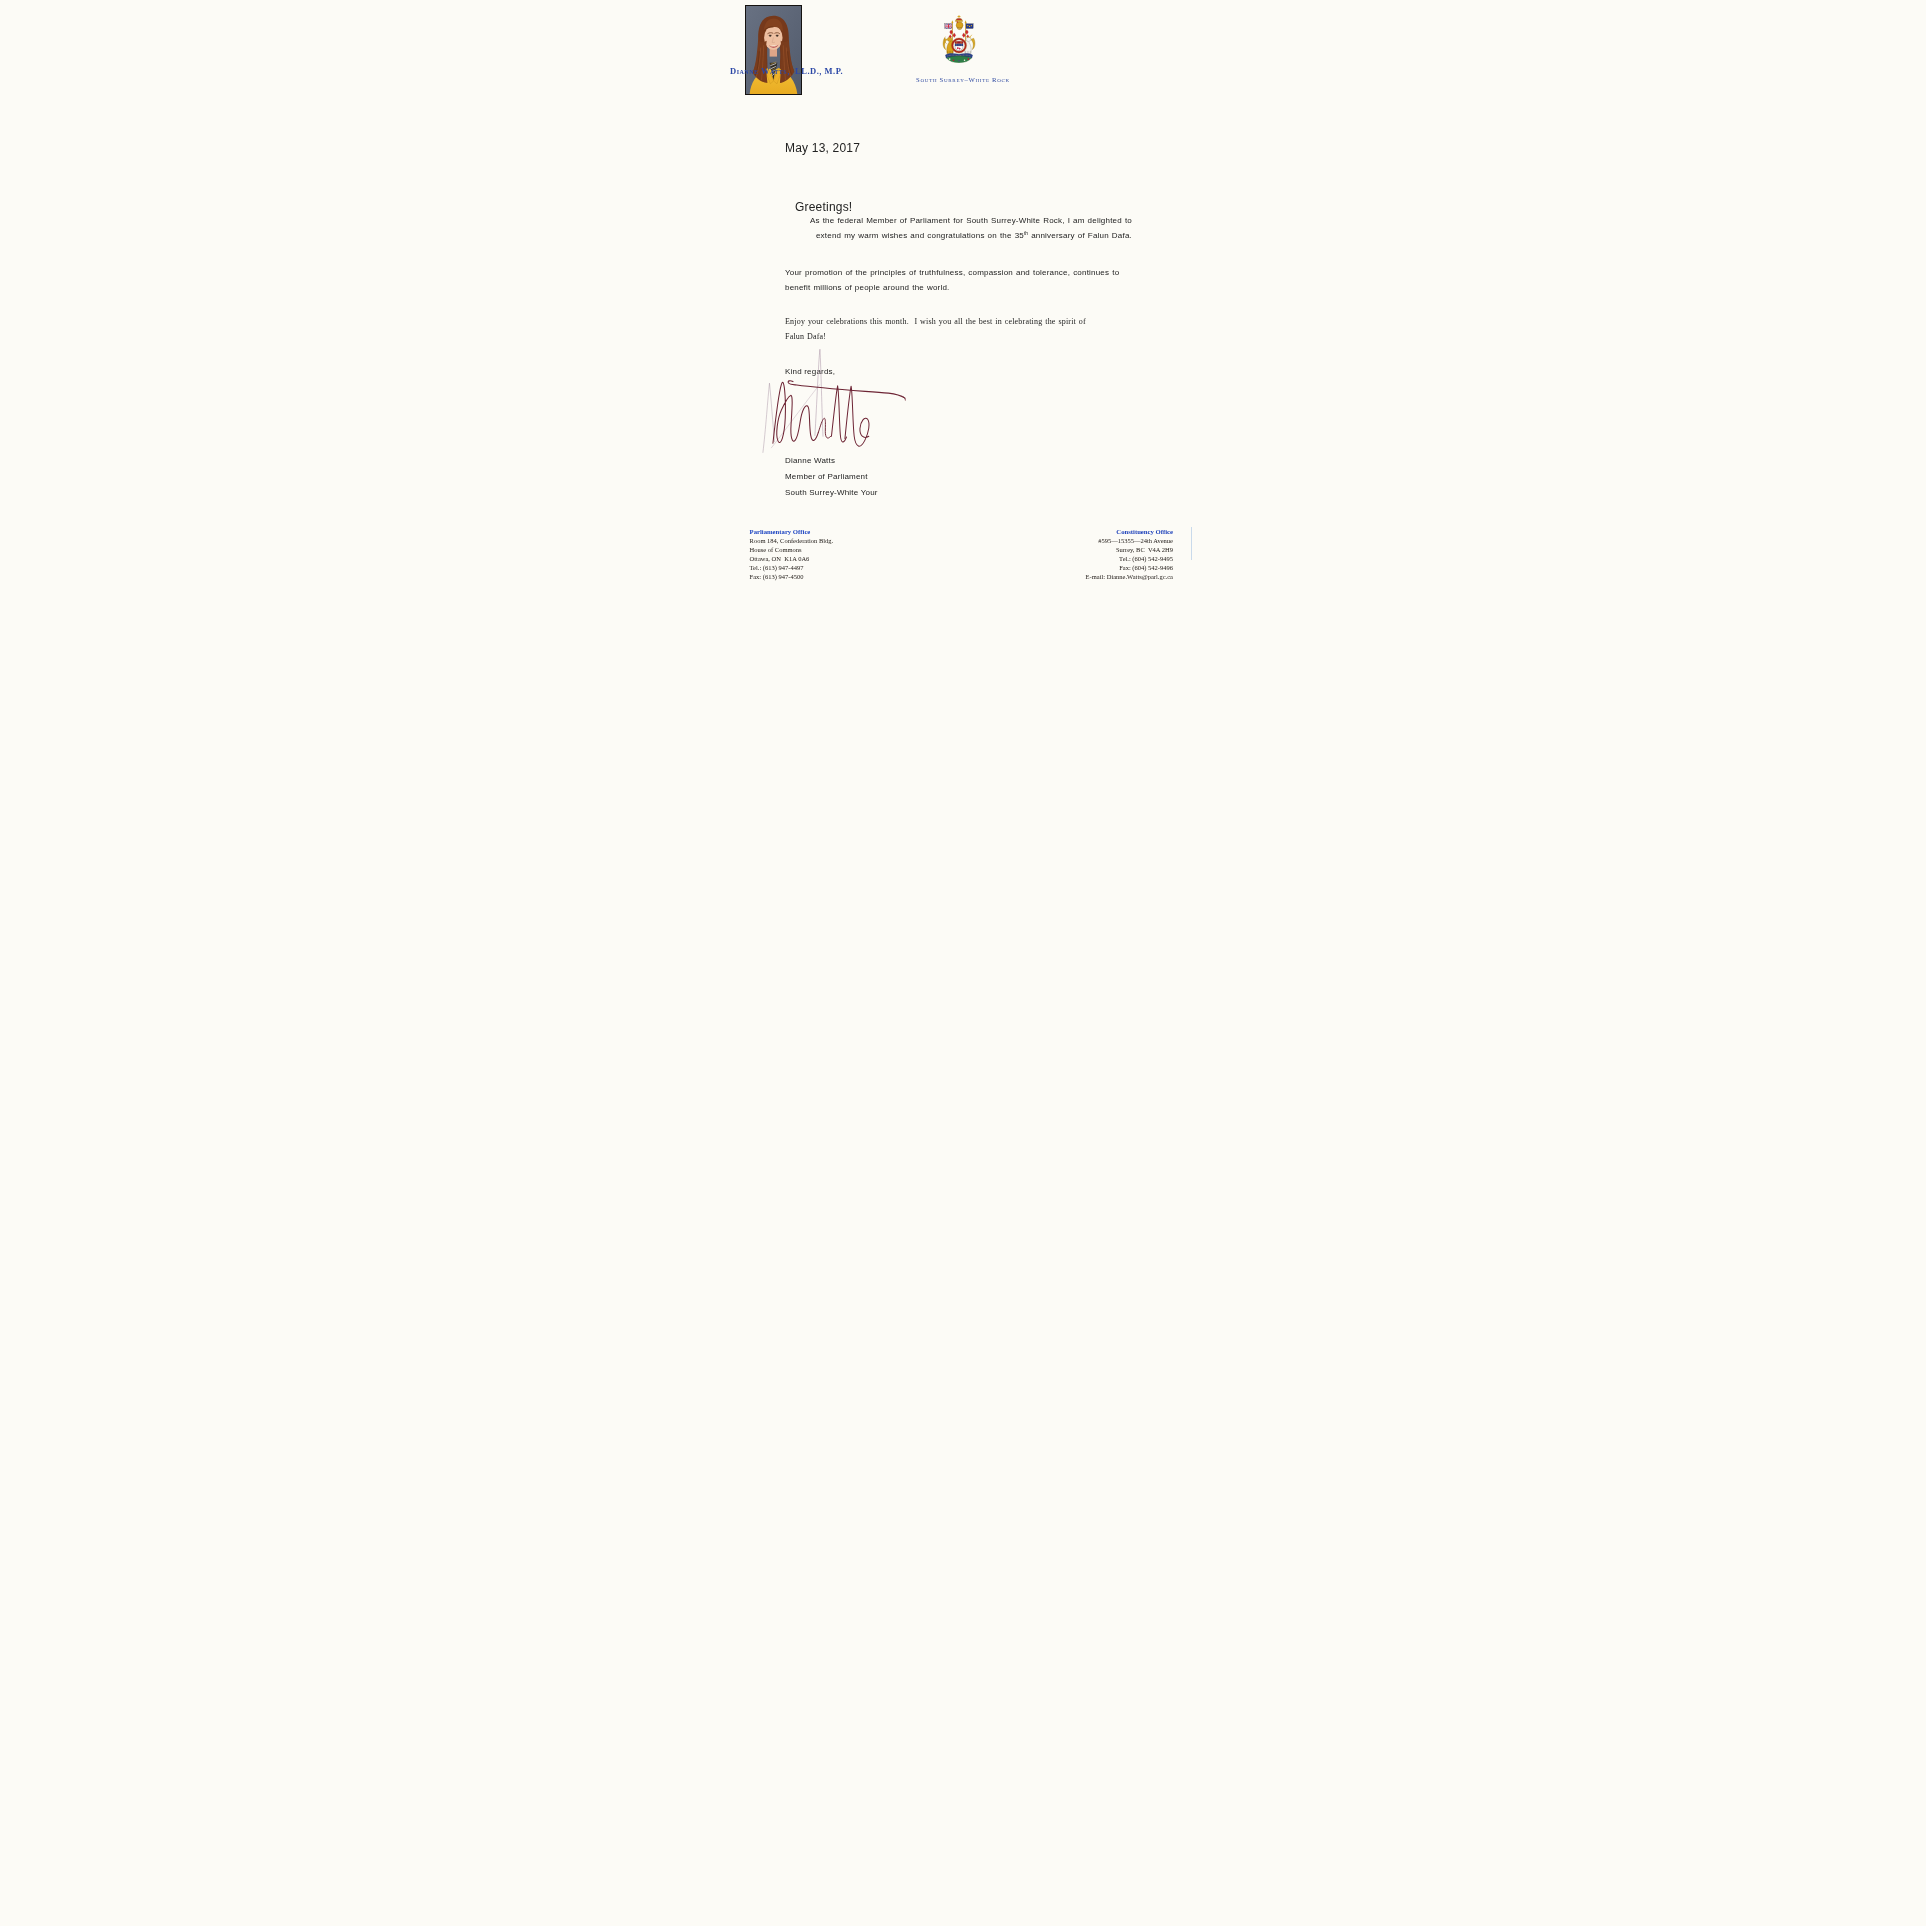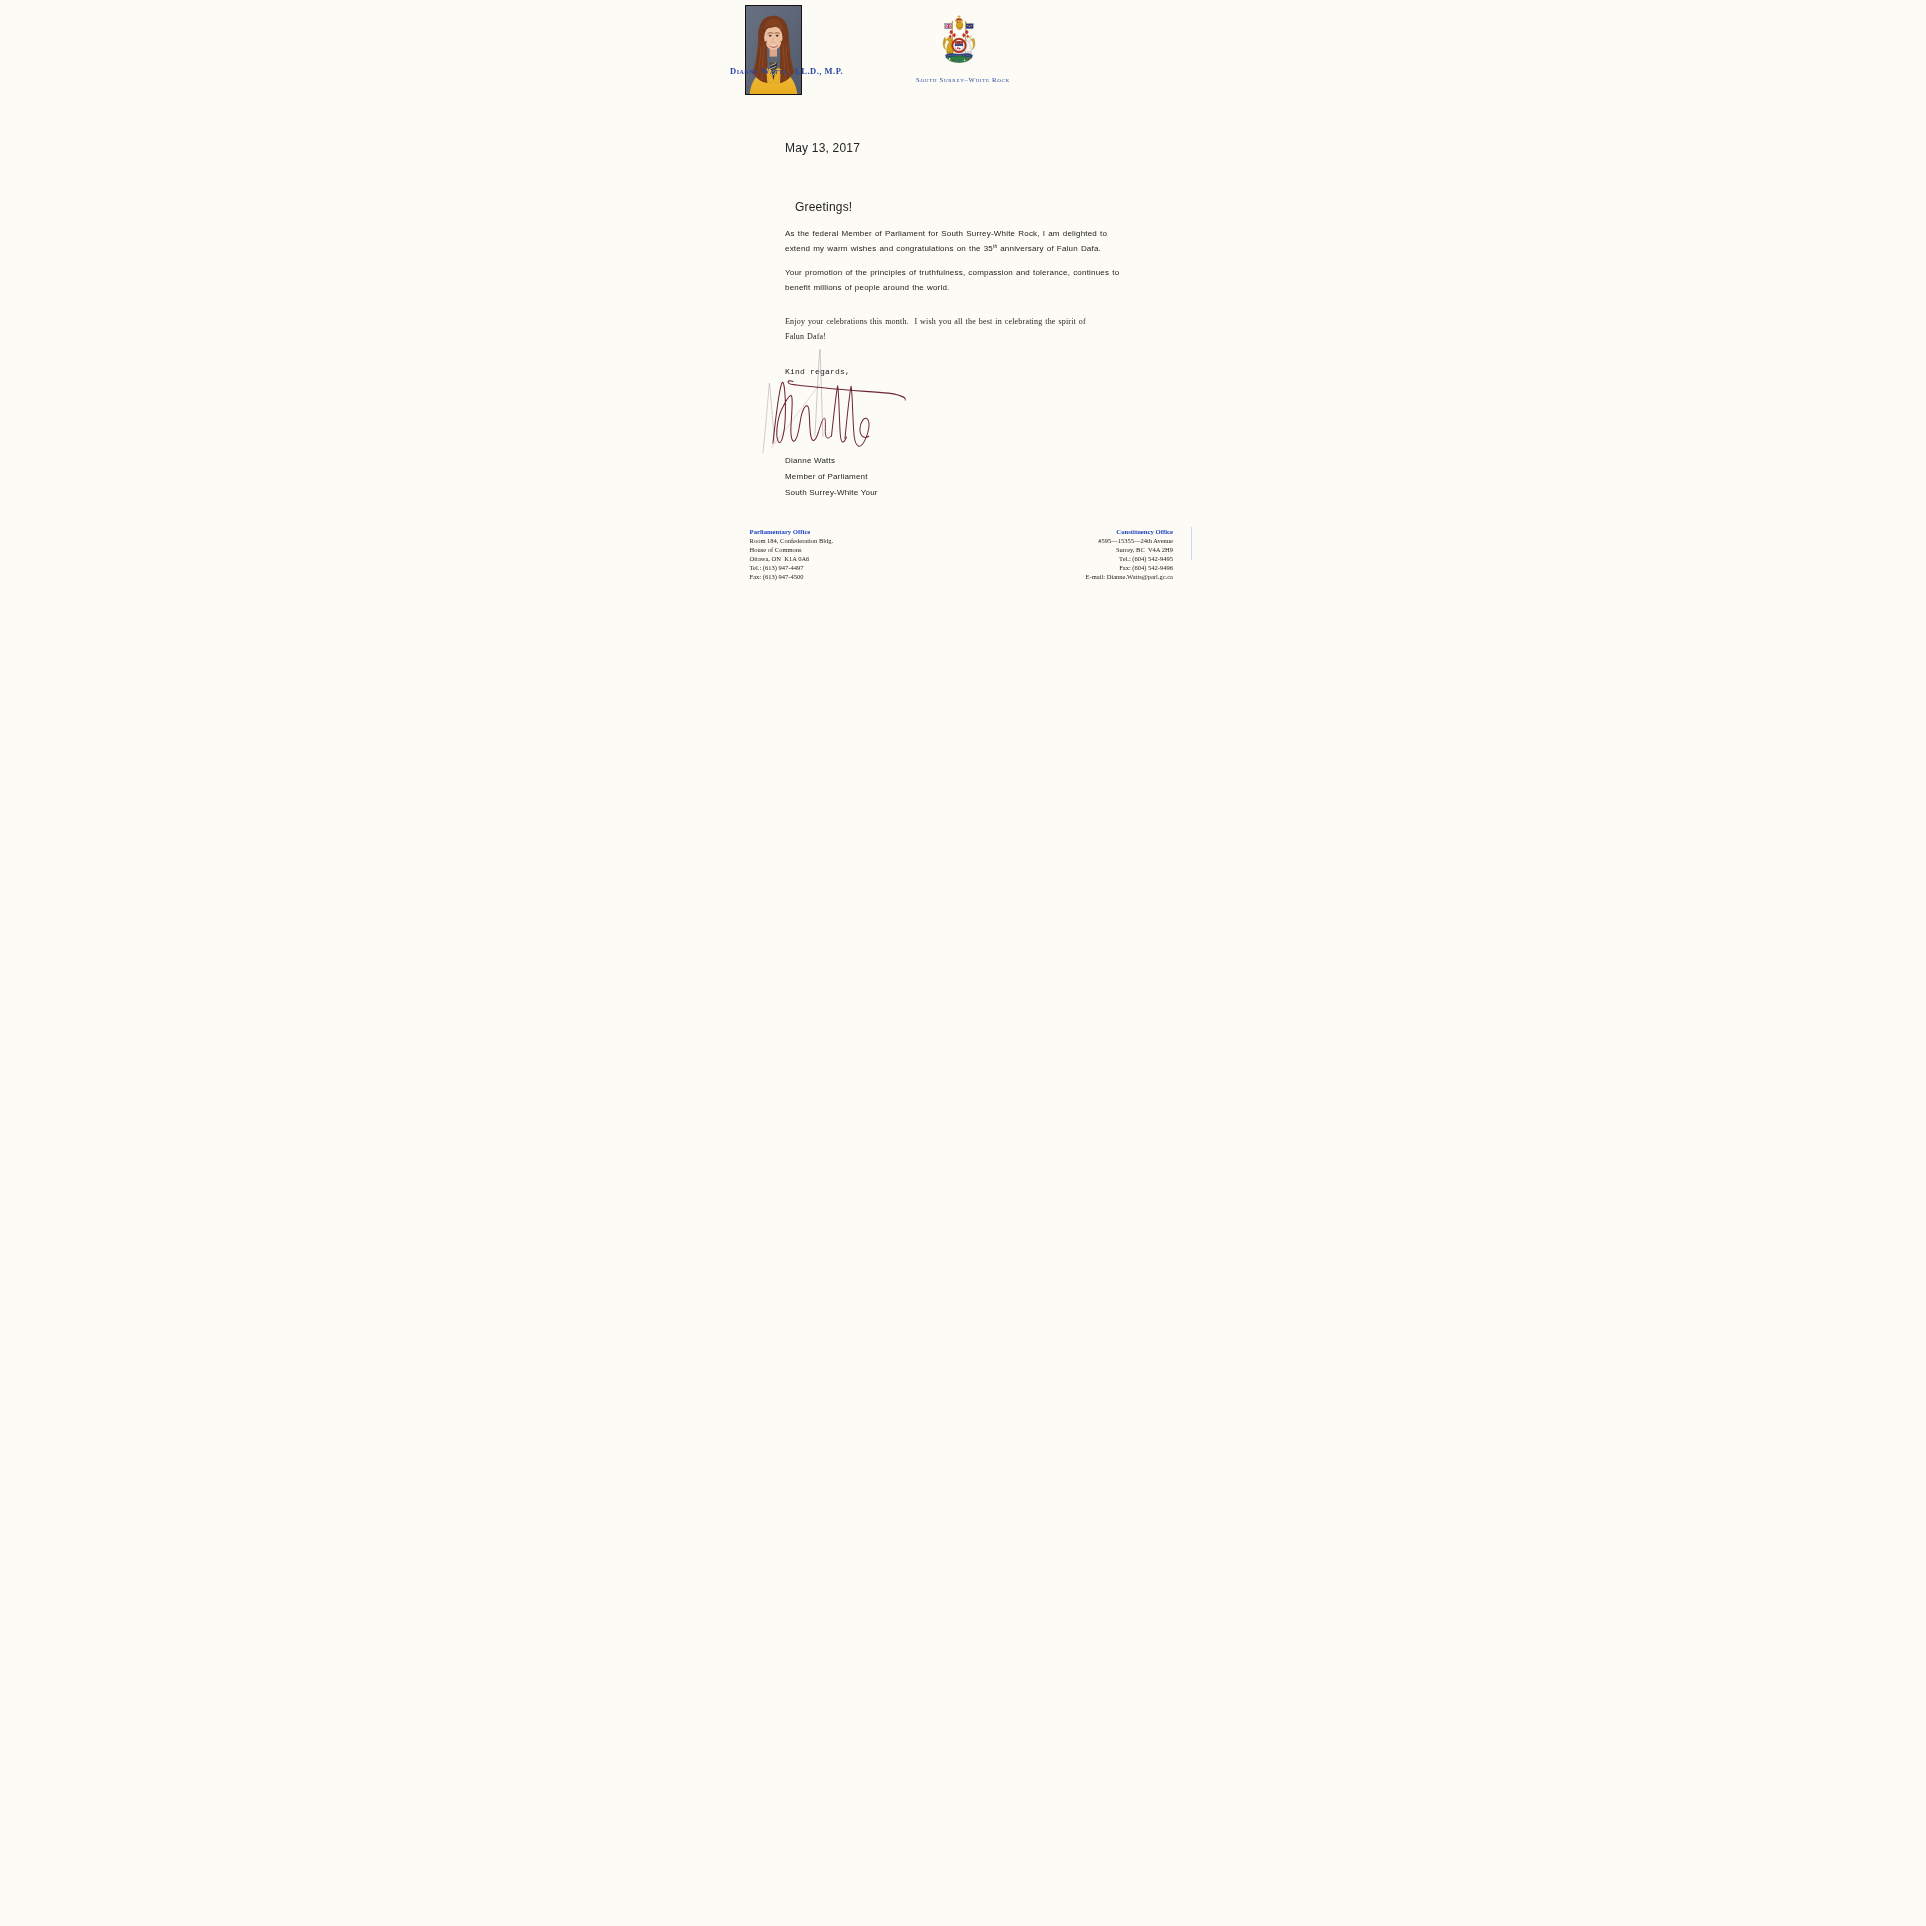--- a/index.html
+++ b/index.html
@@ -44,25 +44,25 @@
     font-variant:small-caps;
     font-size:6.7px;
     letter-spacing:0.7px;
     color:#2e49a0;
   }
 
   
   .date{position:absolute;left:55px;top:143px;font-size:12px;line-height:10px;letter-spacing:0.2px;}
   .salutation{position:absolute;left:65px;top:202px;font-size:12px;line-height:10px;letter-spacing:0.2px;}
   .para{position:absolute;left:55px;width:347px;font-size:8px;line-height:14.6px;letter-spacing:0.2px;word-spacing:0.6px;}
-  .p1{top:227px;}
+  .p1{top:214px;text-align:right;}
   .p2{top:266px;}
   .p3{top:315px;font-family:Liberation Serif, serif;}
   .para sup{font-size:5px;line-height:0;vertical-align:2.7px;letter-spacing:0;}
-  .closing{position:absolute;left:55px;top:367px;font-size:8px;line-height:10px;letter-spacing:0.2px;font-family:Liberation Mono, monospace;}
+  .closing{position:absolute;left:55px;top:367px;font-size:8px;line-height:10px;letter-spacing:0.2px;}
 
   .signature{position:absolute;left:26px;top:339px;width:154px;height:116px;pointer-events:none;}
   .sig-block{position:absolute;left:55px;top:409px;font-size:8px;line-height:16px;letter-spacing:0.2px;margin-top:44px;}
 
   
   .footer{
     position:absolute;top:527px;
     font-family:"Liberation Serif",serif;
     font-size:6.5px;line-height:9px;
     color:#26211d;

